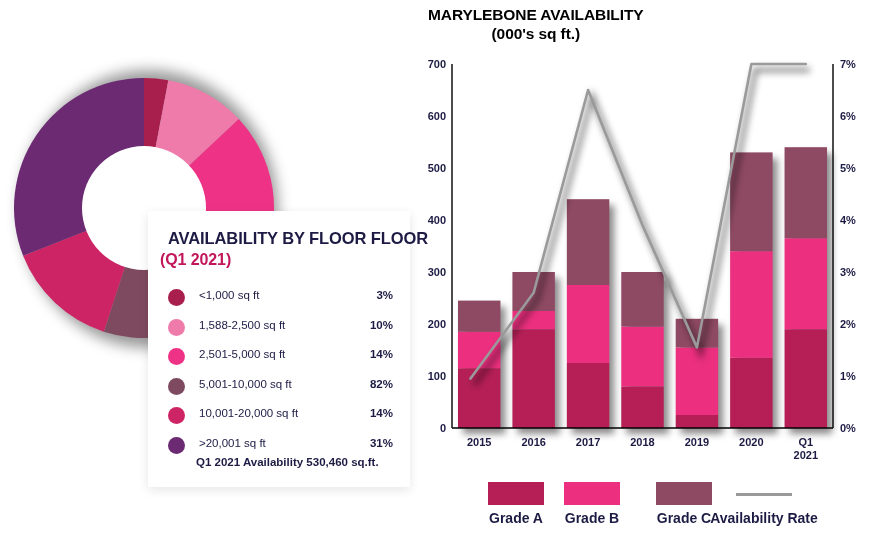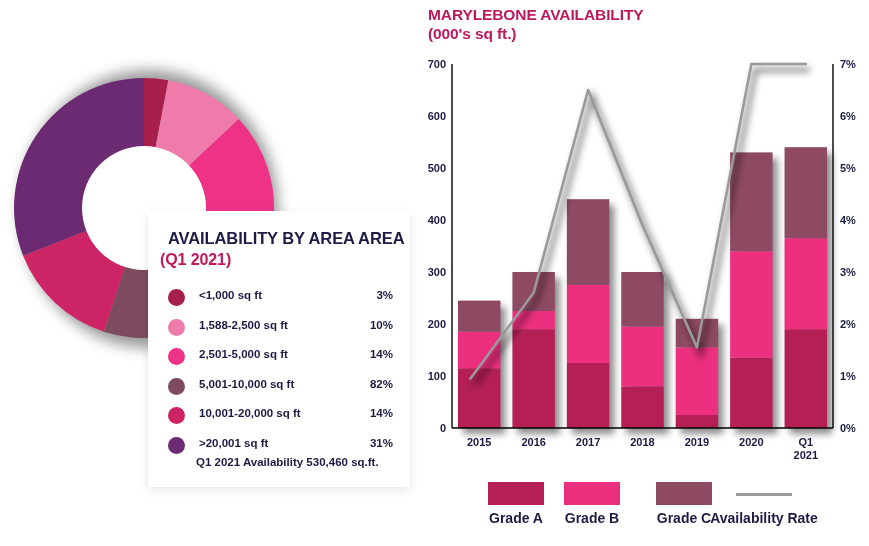--- a/index.html
+++ b/index.html
@@ -77,21 +77,21 @@
     position: absolute;
     left: 0; top: 2px;
     width: 17px; height: 17px;
     border-radius: 50%;
   }
   .legend-label {
     position: absolute;
     left: 31px; top: 2px;
     font-size: 11.5px;
     color: #1d1b44;
-    font-weight: 700;
+    font-weight: 400;
     white-space: nowrap;
   }
   .legend-pct {
     position: absolute;
     right: 0; top: 2px;
     font-size: 11.5px;
     color: #1d1b44;
     font-weight: 600;
     text-align: right;
     white-space: nowrap;
@@ -167,21 +167,21 @@
           <path d="M 0 0 L 94.77 -88.99 A 130 130 0 0 1 128.97 16.29 Z" fill="#ee3387"></path>
           <path d="M 0 0 L 128.97 16.29 A 130 130 0 0 1 -40.17 123.64 Z" fill="#7e4a5f"></path>
           <path d="M 0 0 L -40.17 123.64 A 130 130 0 0 1 -120.87 47.86 Z" fill="#cd2465"></path>
           <path d="M 0 0 L -120.87 47.86 A 130 130 0 0 1 -0.00 -130.00 Z" fill="#6b2a72"></path>
         </g>
       <circle cx="130" cy="146" r="62" fill="#ffffff"></circle>
     </svg>
   </div>
 
   <div id="card">
-    <div id="card-title">AVAILABILITY BY AREA AREA</div>
+    <div id="card-title">AVAILABILITY BY FLOOR FLOOR</div>
     <div id="card-subtitle">(Q1 2021)</div>
     <div id="legend-rows">
         <div class="legend-row" style="top: 76px;">
           <span class="legend-dot" style="background: rgb(168, 31, 78);"></span>
           <span class="legend-label">&lt;1,000 sq ft</span>
           <span class="legend-pct">3%</span>
         </div>
         <div class="legend-row" style="top: 105.5px;">
           <span class="legend-dot" style="background: rgb(239, 123, 171);"></span>
           <span class="legend-label">1,588-2,500 sq ft</span>
@@ -204,21 +204,21 @@
         </div>
         <div class="legend-row" style="top: 223.5px;">
           <span class="legend-dot" style="background: rgb(107, 42, 114);"></span>
           <span class="legend-label">&gt;20,001 sq ft</span>
           <span class="legend-pct">31%</span>
         </div>
       </div>
     <div id="card-footnote">Q1 2021 Availability 530,460 sq.ft.</div>
   </div>
 
-  <div id="bar-title" style="color: #be185d;">MARYLEBONE AVAILABILITY
+  <div id="bar-title" style="color: #000000; text-align: center;">MARYLEBONE AVAILABILITY
 (000's sq ft.)</div>
 
   <svg id="chart-svg" width="445" height="420" viewBox="0 0 445 420">
       <defs>
         <filter id="blurf" x="-50%" y="-50%" width="200%" height="200%">
           <feGaussianBlur stdDeviation="3.5"></feGaussianBlur>
         </filter>
       </defs>
     <g id="y-left-labels">
         <text x="22" y="380" text-anchor="end" font-size="11" font-weight="bold" fill="#1d1b44" font-family="&quot;Liberation Sans&quot;, sans-serif">0</text>

